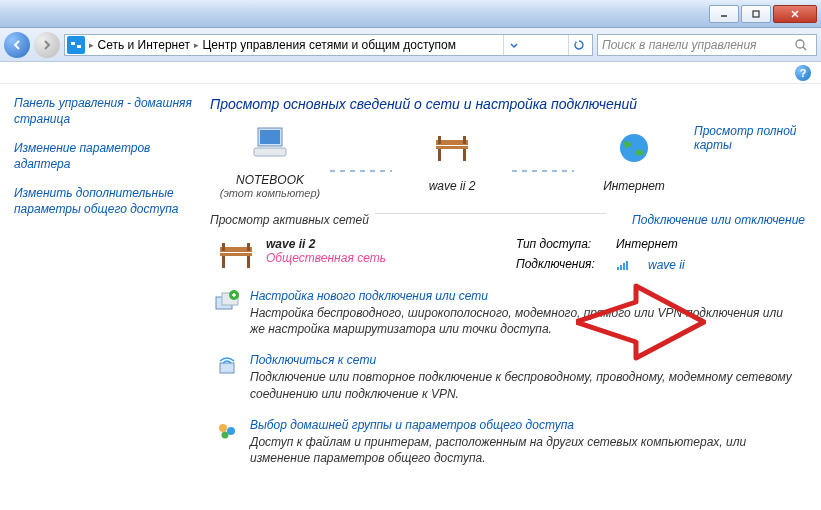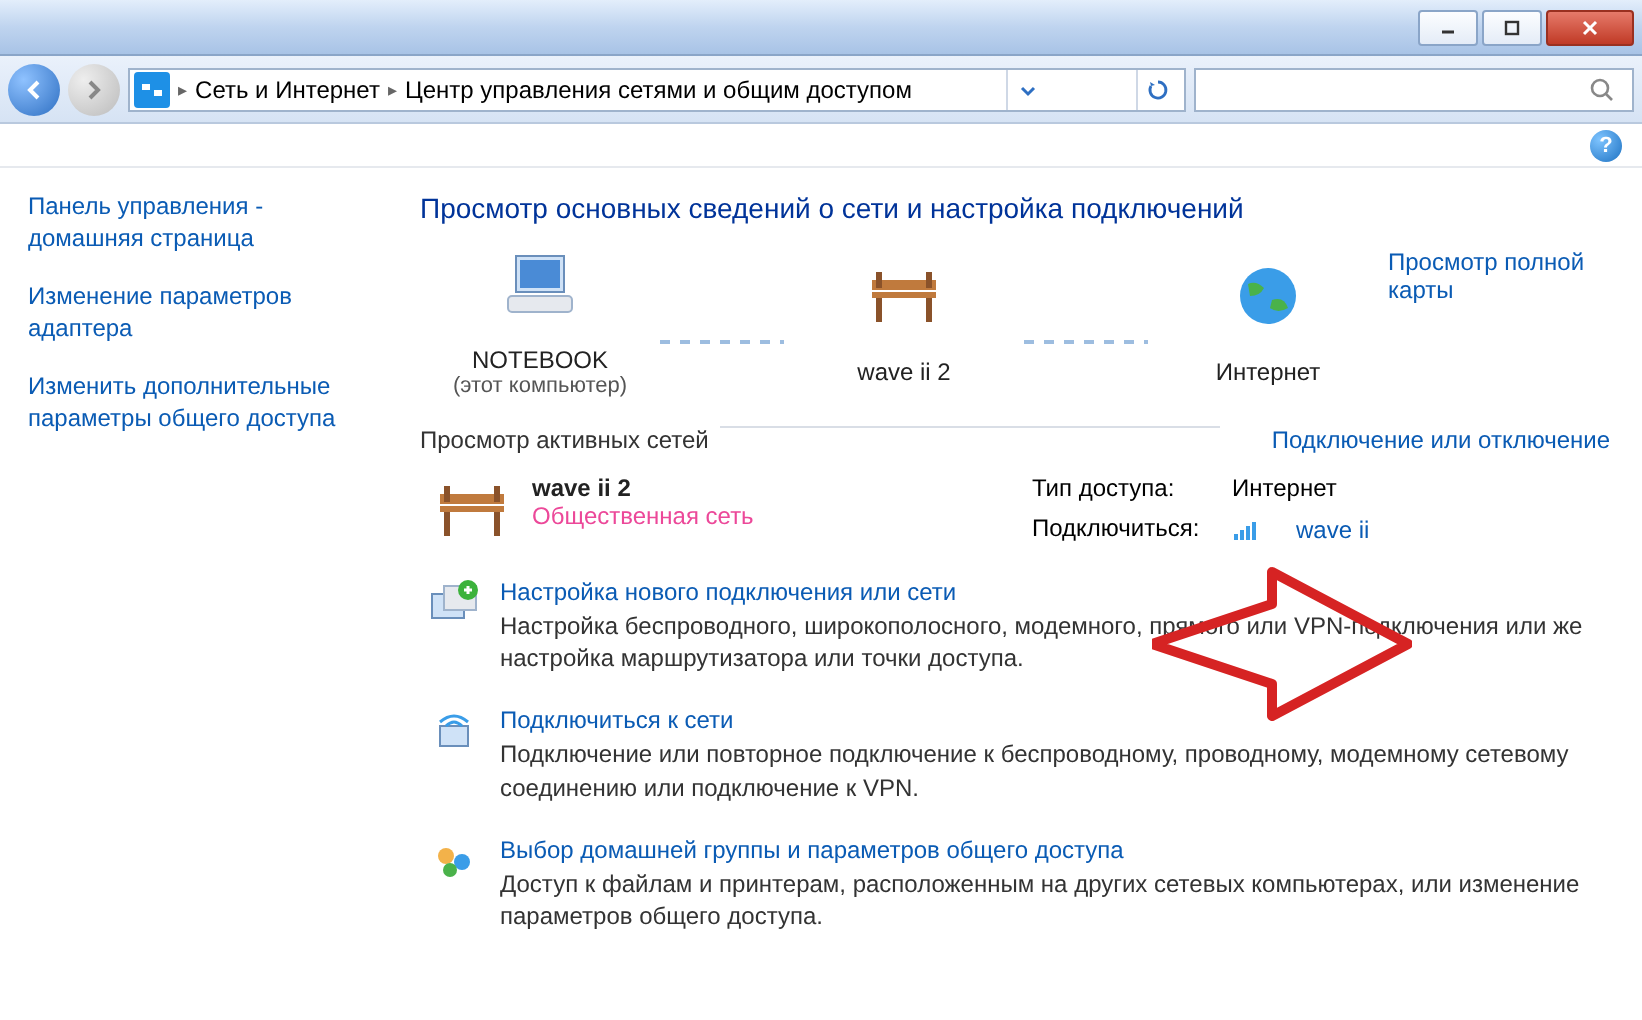--- a/index.html
+++ b/index.html
@@ -96,21 +96,21 @@
     padding-right:10px;
   }
   .helpcircle {
     width:16px;height:16px;border-radius:50%;
     background:radial-gradient(circle at 30% 30%,#7ec4ff,#1e72c2);
     color:#fff;font-weight:bold;font-size:11px;
     display:flex;align-items:center;justify-content:center;
   }
 
   
-  .content { display:flex; height: calc(510px - 28px - 34px - 22px); }
+  .content { display:flex; height: calc(510px - 28px - 34px - 22px); font-style: italic; }
   .sidebar {
     width: 200px;
     padding: 12px 8px 12px 14px;
     background:#fff;
   }
   .sidebar a {
     display:block;
     color:#0a5bb4;
     text-decoration:none;
     margin-bottom:14px;
@@ -227,20 +227,21 @@
         </svg>
     </div>
     <div class="refbtn">
       <svg width="12" height="12" viewBox="0 0 12 12">
           <path d="M6 2 A4 4 0 1 1 2.5 4" stroke="#2e6fc2" stroke-width="1.4" fill="none"></path>
           <path d="M2 2 L2.5 4 L4.5 3.5" fill="#2e6fc2"></path>
         </svg>
     </div>
   </div>
   <div class="search">
+    <span>Поиск в панели управления</span>
     <svg width="14" height="14" viewBox="0 0 14 14" style="margin-left:auto">
         <circle cx="6" cy="6" r="4" stroke="#888" stroke-width="1.3" fill="none"></circle>
         <line x1="9" y1="9" x2="12" y2="12" stroke="#888" stroke-width="1.3"></line>
       </svg>
   </div>
 </div>
 
 <div class="helprow">
   <div class="helpcircle">?</div>
 </div>
@@ -311,21 +312,21 @@
           </svg>
         </div>
         <div>
           <div class="nm">wave ii  2</div>
           <a class="tp">Общественная сеть</a>
         </div>
       </div>
       <div class="anet-right">
         <span>Тип доступа:</span>
         <span>Интернет</span>
-        <span>Подключиться:</span>
+        <span>Подключения:</span>
         <a class="wifi-link">
           <svg width="12" height="12" viewBox="0 0 12 12">
             <rect x="1" y="8" width="2" height="3" fill="#3a9de8"></rect>
             <rect x="4" y="6" width="2" height="5" fill="#3a9de8"></rect>
             <rect x="7" y="4" width="2" height="7" fill="#3a9de8"></rect>
             <rect x="10" y="2" width="2" height="9" fill="#3a9de8"></rect>
           </svg>
           <span>wave ii</span>
         </a>
       </div>

